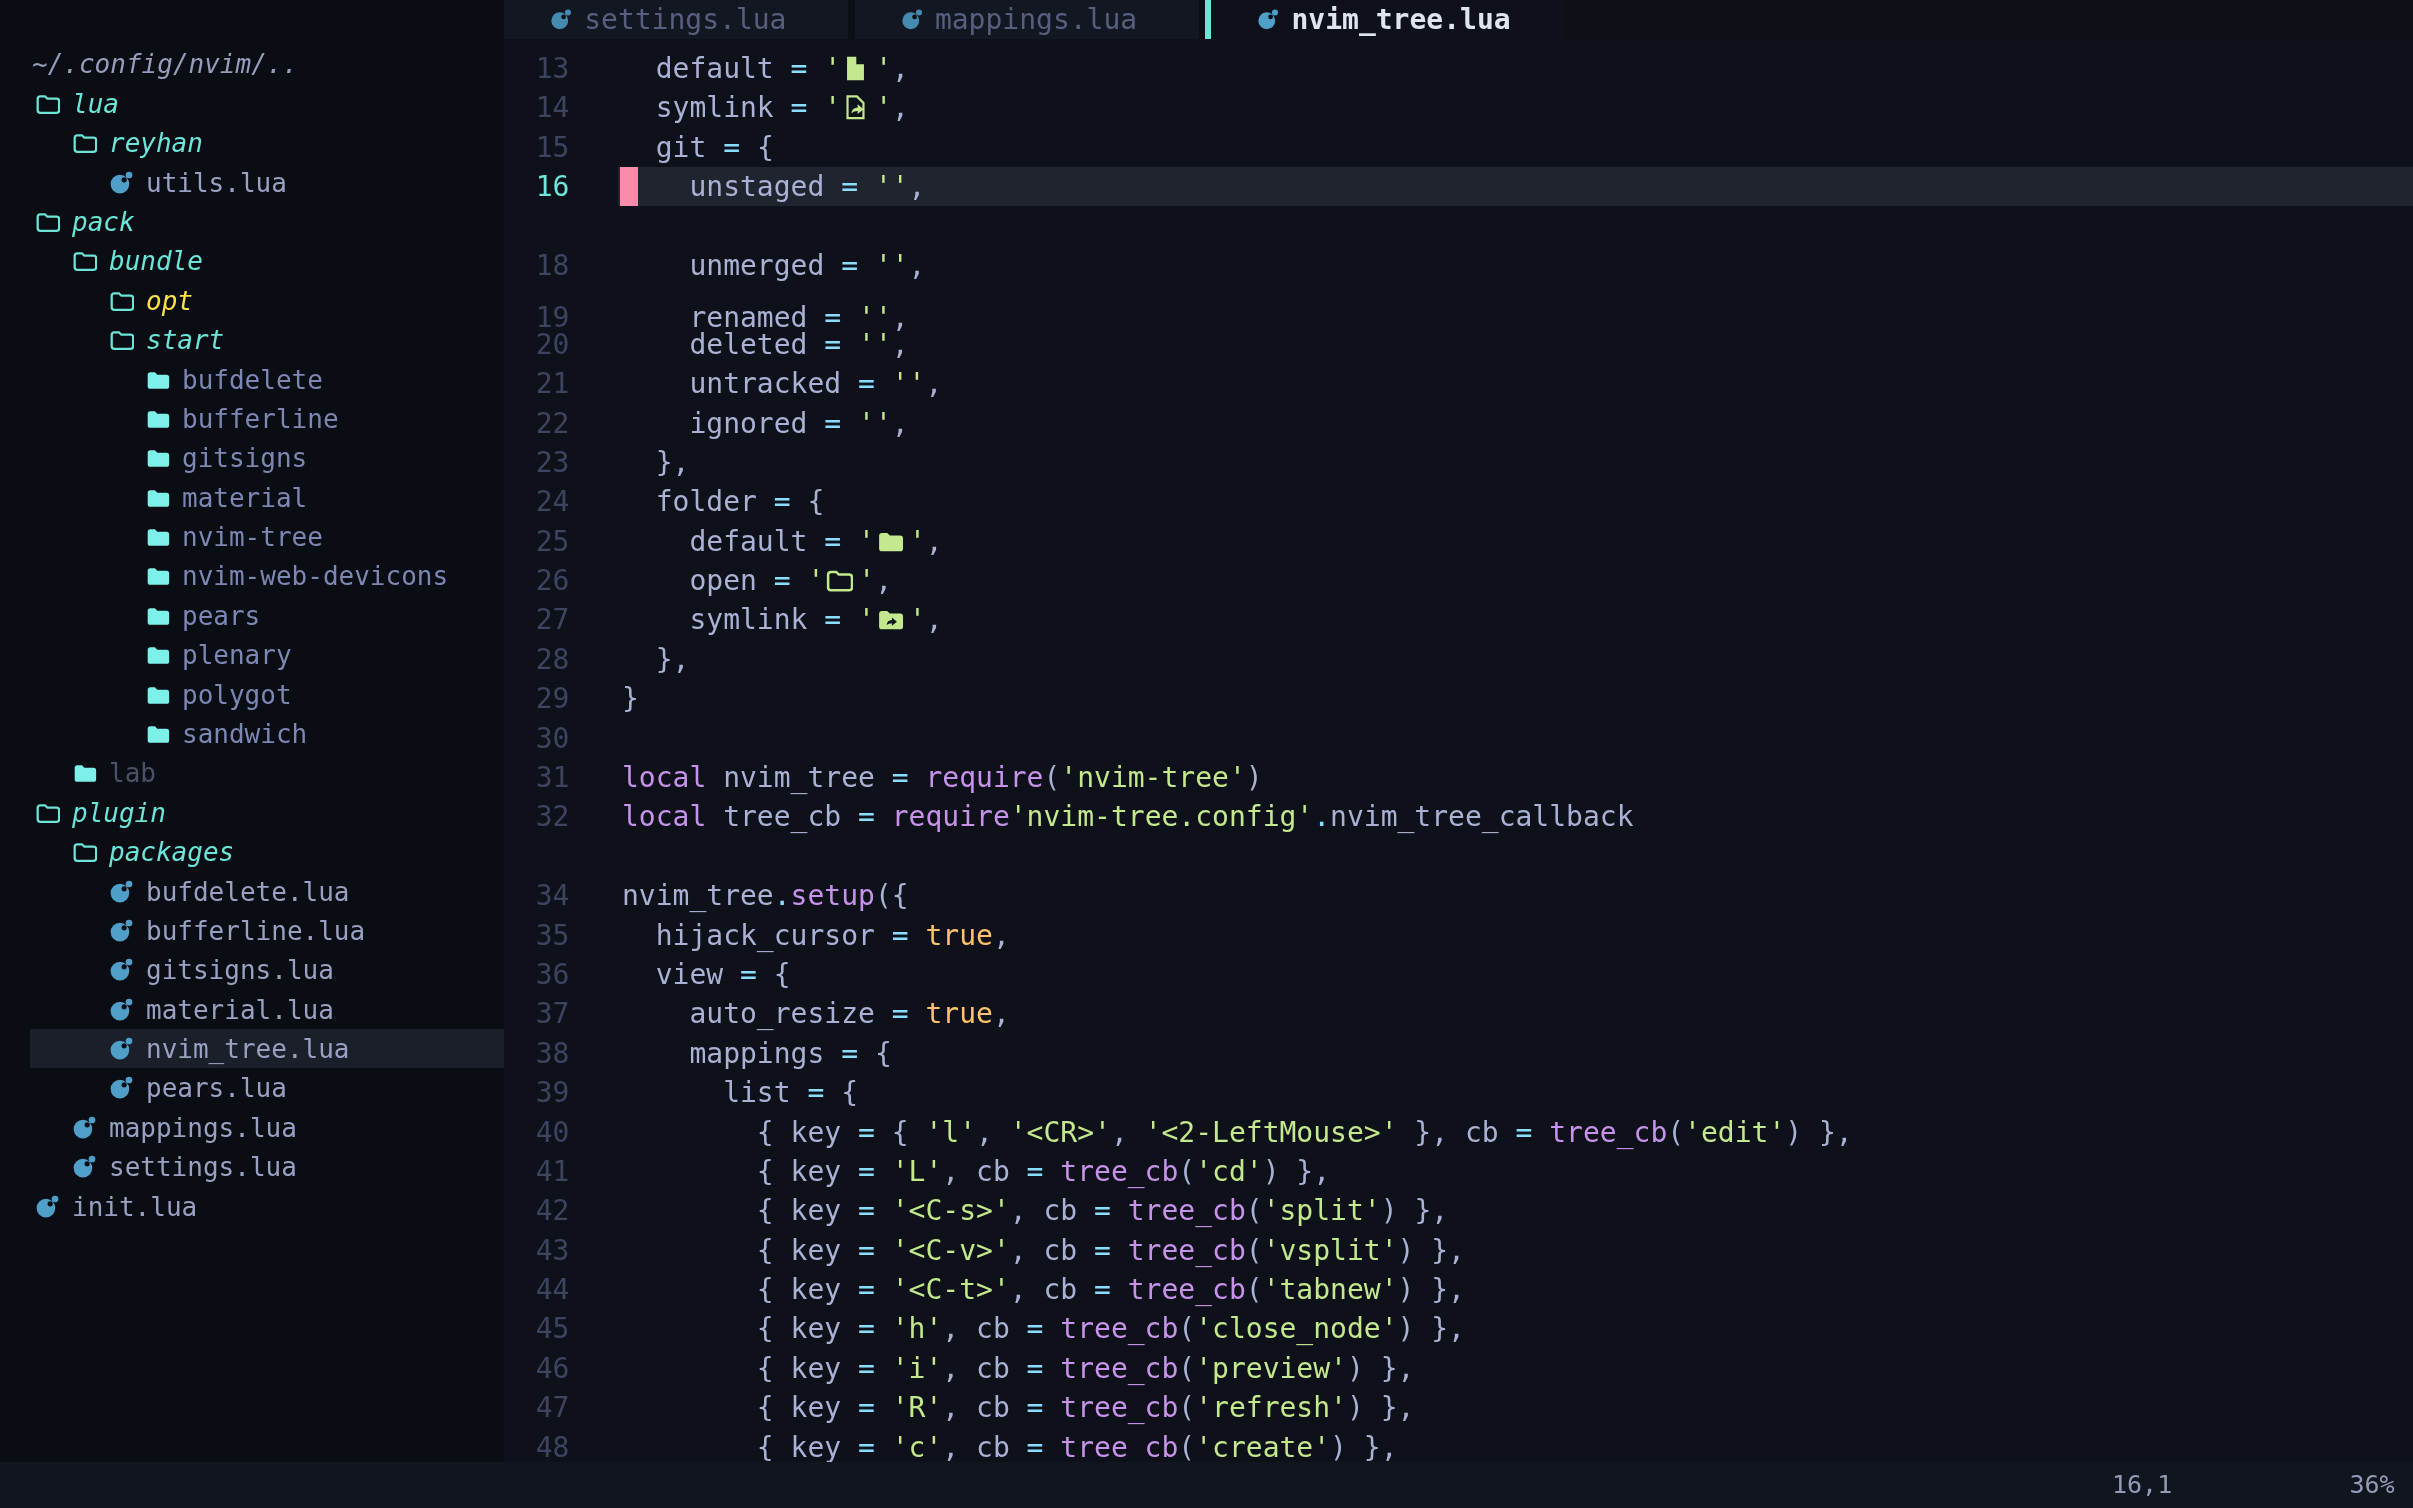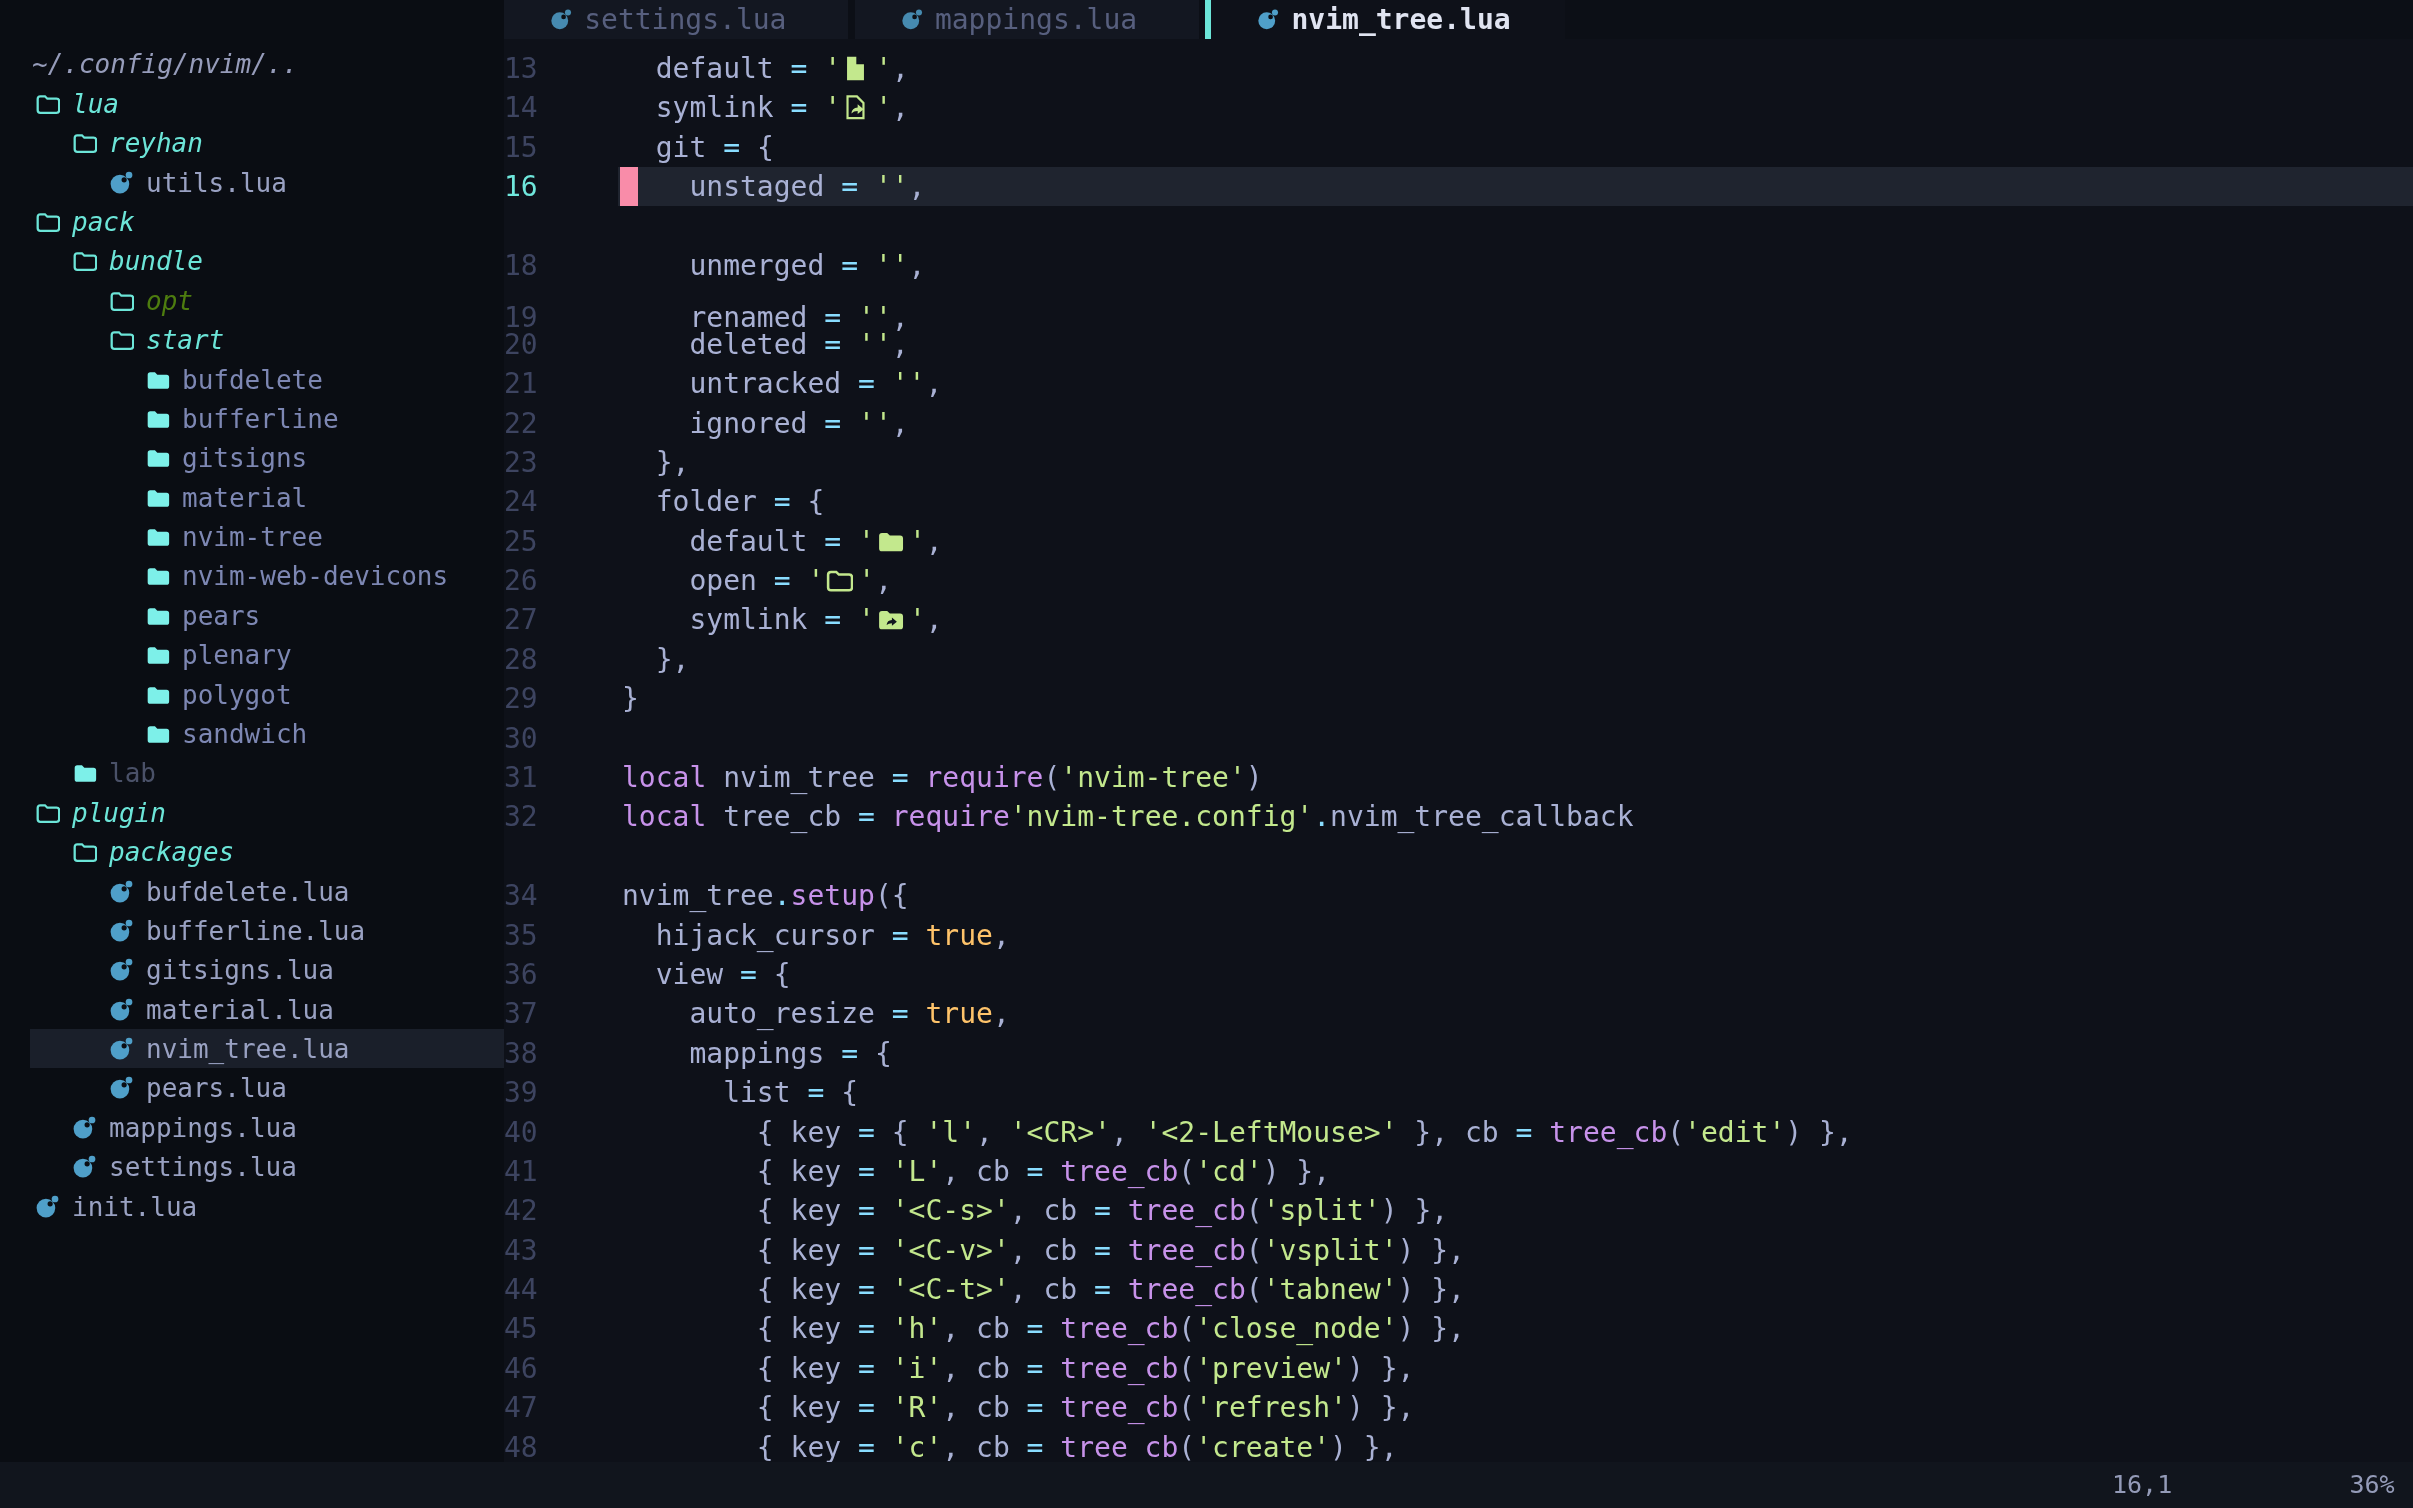--- a/index.html
+++ b/index.html
@@ -11,42 +11,42 @@
   .sidebar{position:absolute;left:0;top:0;width:504px;height:1462px;background:#0a0d13;overflow:hidden;}
   .side-row{position:absolute;height:39px;display:flex;align-items:center;font-size:26px;
             white-space:nowrap;cursor:default;}
   .side-row .ticon{display:inline-flex;width:30px;height:30px;align-items:center;justify-content:center;
             margin-right:10px;flex:0 0 30px;}
   .side-row .ticon svg{width:26px;height:26px;}
   .row-hl{position:absolute;left:30px;right:0;height:39px;background:#1a1f2a;}
   .lbl-root{color:#969cba;font-style:italic;}
   .lbl-open{color:#6ce5d8;font-style:italic;}
   .lbl-dim{color:#4a5168;}
-  .lbl-dim-open{color:#4d7c0f;font-style:italic;}
+  .lbl-dim-open{color:#fde047;font-style:italic;}
   .lbl-dir{color:#7d87b3;}
   .lbl-file{color:#99a1c2;}
   .ic-open{color:#6ce5d8;}
   .ic-closed{color:#7df0e9;}
   .ic-lua{color:#4f9fc9;}
 
   
   .tabline{position:absolute;left:504px;top:0;width:1909px;height:39px;background:#0c0f16;
            display:flex;align-items:stretch;}
   .tab{display:flex;align-items:center;padding-left:45px;font-size:28px;box-sizing:border-box;}
   .tab .ticon{display:inline-flex;width:23.5px;height:23.5px;margin-right:11.7px;}
   .tab .ticon svg{width:23.5px;height:23.5px;}
   .tab-inactive{background:#131721;color:#575f7e;width:344px;margin-right:6.7px;}
   .tab-inactive .ticon{opacity:.85;}
   .tab-active{background:#0e1119;color:#e0e4f1;font-weight:bold;padding-right:54px;}
   .tab-sep{width:5.9px;background:#6ce5d8;margin-right:0;}
 
   
   .code{position:absolute;left:504px;top:39px;width:1909px;height:1424px;background:#0e1119;overflow:hidden;}
   .code-line{position:absolute;left:0;width:100%;height:39px;line-height:39px;font-size:28px;white-space:pre;}
-  .gutter{position:absolute;left:0;top:0;width:97px;text-align:left;color:#3d4460;}
+  .gutter{position:absolute;left:0;top:0;width:97px;text-align:center;color:#3d4460;}
   .gutter.cur{color:#6fe7dc;}
   .ltext{position:absolute;left:118px;top:0;}
   .cursor-bg{position:absolute;left:114px;right:0;height:39px;background:#1f242f;}
   .sign-bar{position:absolute;left:116px;width:17.6px;height:39px;background:#f98ca9;}
   .tk-w{color:#a9b1d4;}
   .tk-id{color:#a9b1d4;}
   .tk-punc{color:#a9b1d4;}
   .tk-op{color:#89ddff;}
   .tk-str{color:#c3e88d;}
   .tk-kw{color:#c792ea;}

